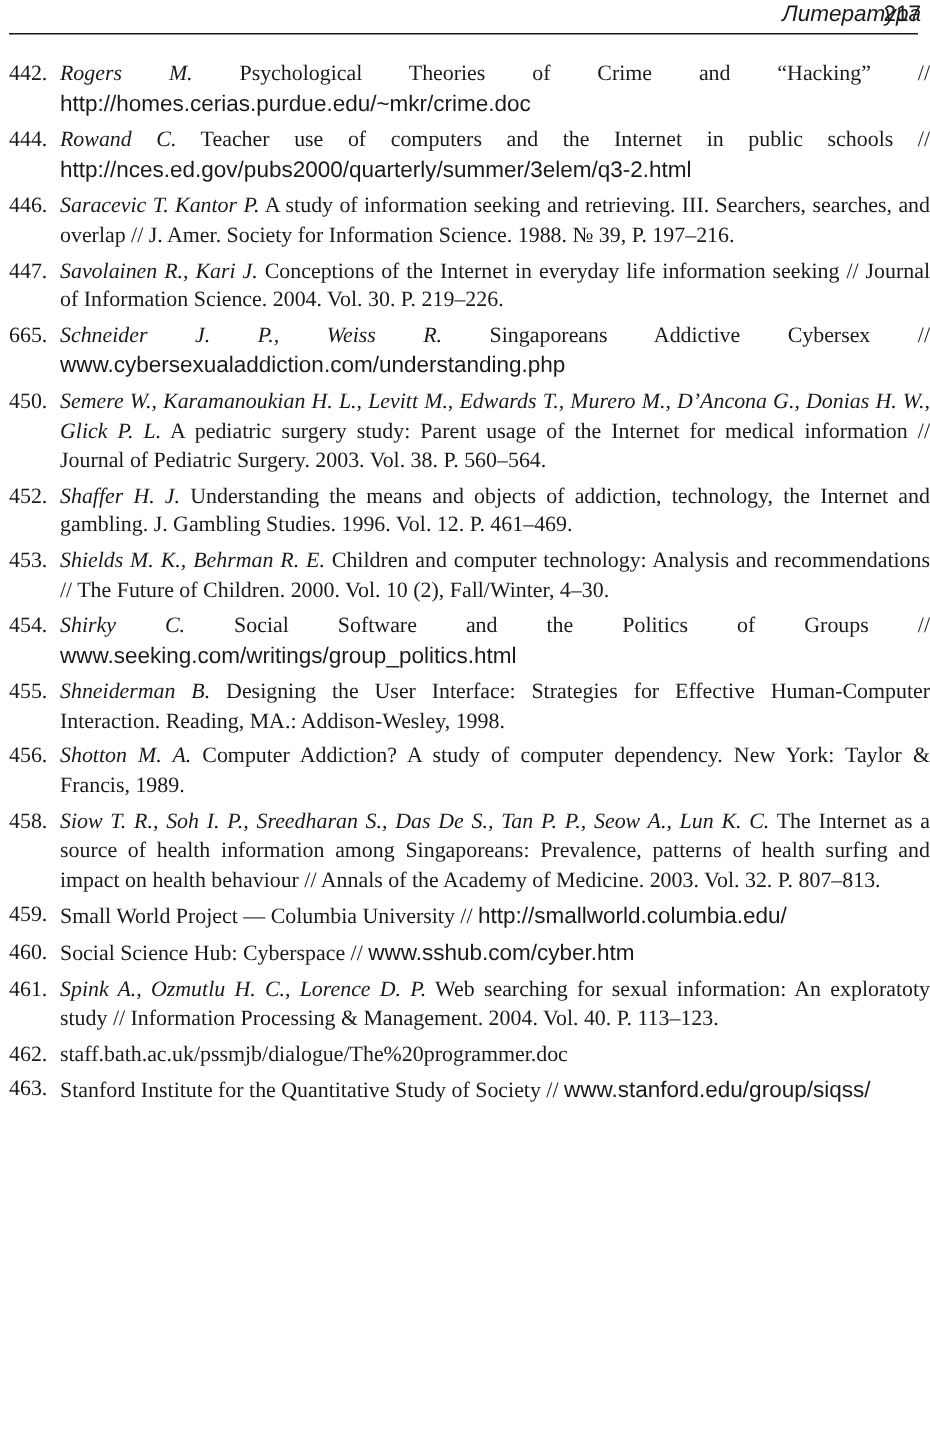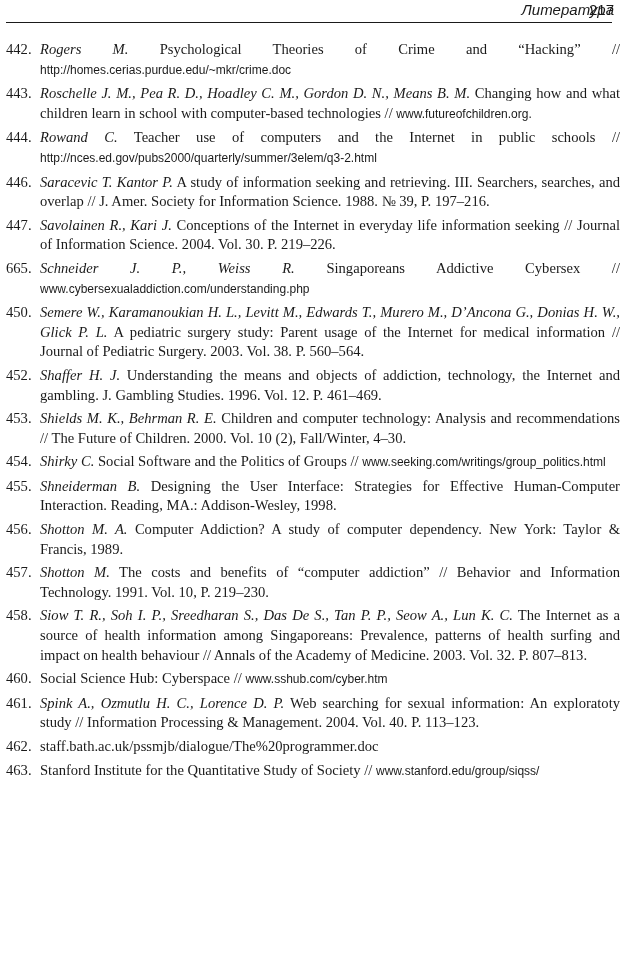--- a/index.html
+++ b/index.html
@@ -9,45 +9,44 @@
   .running-title { position: absolute; left: 0; right: 0; top: 1px; text-align: right;
     font-family: "Liberation Sans", sans-serif; font-style: italic; font-size: 15px; }
   .page-number { position: absolute; right: 0; top: 1px;
     font-family: "Liberation Sans", sans-serif; font-size: 15px; }
   .rule { position: absolute; left: 6px; right: 8px; top: 22px; height: 1px; background: #1a1a1a; }
   .refs { position: absolute; left: 6px; right: 0; top: 40px; margin: 0; padding: 0; list-style: none;
     font-family: "Liberation Serif", serif; font-size: 14.6px; line-height: 19.6px; }
   .ref { position: relative; padding-left: 34px; margin-bottom: 4px; text-align: justify; }
   .num { position: absolute; left: 0; top: 0; }
   .auth { font-style: italic; margin-top: 21px; }
-  .url { font-family: "Liberation Sans", sans-serif; font-size: 12px; }
+  .url { font-family: "Liberation Sans", sans-serif; font-size: 15px; }
 </style>
 </head>
 <body>
 
 <div class="page">
   <div class="running-head">
     <div class="running-title">Литература</div>
     <div class="page-number">217</div>
   </div>
   <div class="rule"></div>
 
   <ol class="refs">
     <li class="ref"><span class="num">442.</span><span class="auth">Rogers M.</span><span> Psychological Theories of Crime and “Hacking” // </span><span class="url">http://homes.cerias.purdue.edu/~mkr/crime.doc</span></li>
-    <li class="ref"><span class="num">443.</span><span class="auth">Roschelle J. M., Pea R. D., Hoadley C. M., Gordon D. N., Means B. M.</span><span> Changing how and what children learn in school with computer-based technologies // </span><span class="url">www.futureofchildren.org.</span></li>
     <li class="ref"><span class="num">444.</span><span class="auth">Rowand C.</span><span> Teacher use of computers and the Internet in public schools // </span><span class="url">http://nces.ed.gov/pubs2000/quarterly/summer/3elem/q3-2.html</span></li>
     <li class="ref"><span class="num">446.</span><span class="auth">Saracevic T. Kantor P.</span><span> A study of information seeking and retrieving. III. Searchers, searches, and overlap // J. Amer. Society for Information Science. 1988. № 39, P. 197–216.</span></li>
     <li class="ref"><span class="num">447.</span><span class="auth">Savolainen R., Kari J.</span><span> Conceptions of the Internet in everyday life information seeking // Journal of Information Science. 2004. Vol. 30. P. 219–226.</span></li>
     <li class="ref"><span class="num">665.</span><span class="auth">Schneider J. P., Weiss R.</span><span> Singaporeans Addictive Cybersex // </span><span class="url">www.cybersexualaddiction.com/understanding.php</span></li>
     <li class="ref"><span class="num">450.</span><span class="auth">Semere W., Karamanoukian H. L., Levitt M., Edwards T., Murero M., D’Ancona G., Donias H. W., Glick P. L.</span><span> A pediatric surgery study: Parent usage of the Internet for medical information // Journal of Pediatric Surgery. 2003. Vol. 38. P. 560–564.</span></li>
     <li class="ref"><span class="num">452.</span><span class="auth">Shaffer H. J.</span><span> Understanding the means and objects of addiction, technology, the Internet and gambling. J. Gambling Studies. 1996. Vol. 12. P. 461–469.</span></li>
     <li class="ref"><span class="num">453.</span><span class="auth">Shields M. K., Behrman R. E.</span><span> Children and computer technology: Analysis and recommendations // The Future of Children. 2000. Vol. 10 (2), Fall/Winter, 4–30.</span></li>
     <li class="ref"><span class="num">454.</span><span class="auth">Shirky C.</span><span> Social Software and the Politics of Groups // </span><span class="url">www.seeking.com/writings/group_politics.html</span></li>
     <li class="ref"><span class="num">455.</span><span class="auth">Shneiderman B.</span><span> Designing the User Interface: Strategies for Effective Human-Computer Interaction. Reading, MA.: Addison-Wesley, 1998.</span></li>
     <li class="ref"><span class="num">456.</span><span class="auth">Shotton M. A.</span><span> Computer Addiction? A study of computer dependency. New York: Taylor &amp; Francis, 1989.</span></li>
-    <li class="ref"><span class="num">457.</span><span class="auth">Shotton M.</span><span> The costs and benefits of “computer addiction” // Behavior and Information Technology. 1991. Vol. 10, P. 219–230.</span></li>
     <li class="ref"><span class="num">458.</span><span class="auth">Siow T. R., Soh I. P., Sreedharan S., Das De S., Tan P. P., Seow A., Lun K. C.</span><span> The Internet as a source of health information among Singaporeans: Prevalence, patterns of health surfing and impact on health behaviour // Annals of the Academy of Medicine. 2003. Vol. 32. P. 807–813.</span></li>
+    <li class="ref"><span class="num">459.</span><span>Small World Project — Columbia University // </span><span class="url">http://smallworld.columbia.edu/</span></li>
     <li class="ref"><span class="num">460.</span><span>Social Science Hub: Cyberspace // </span><span class="url">www.sshub.com/cyber.htm</span></li>
     <li class="ref"><span class="num">461.</span><span class="auth">Spink A., Ozmutlu H. C., Lorence D. P.</span><span> Web searching for sexual information: An exploratoty study // Information Processing &amp; Management. 2004. Vol. 40. P. 113–123.</span></li>
     <li class="ref"><span class="num">462.</span><span>staff.bath.ac.uk/pssmjb/dialogue/The%20programmer.doc</span></li>
     <li class="ref"><span class="num">463.</span><span>Stanford Institute for the Quantitative Study of Society // </span><span class="url">www.stanford.edu/group/siqss/</span></li>
   </ol>
 </div>
 
 </body></html>

